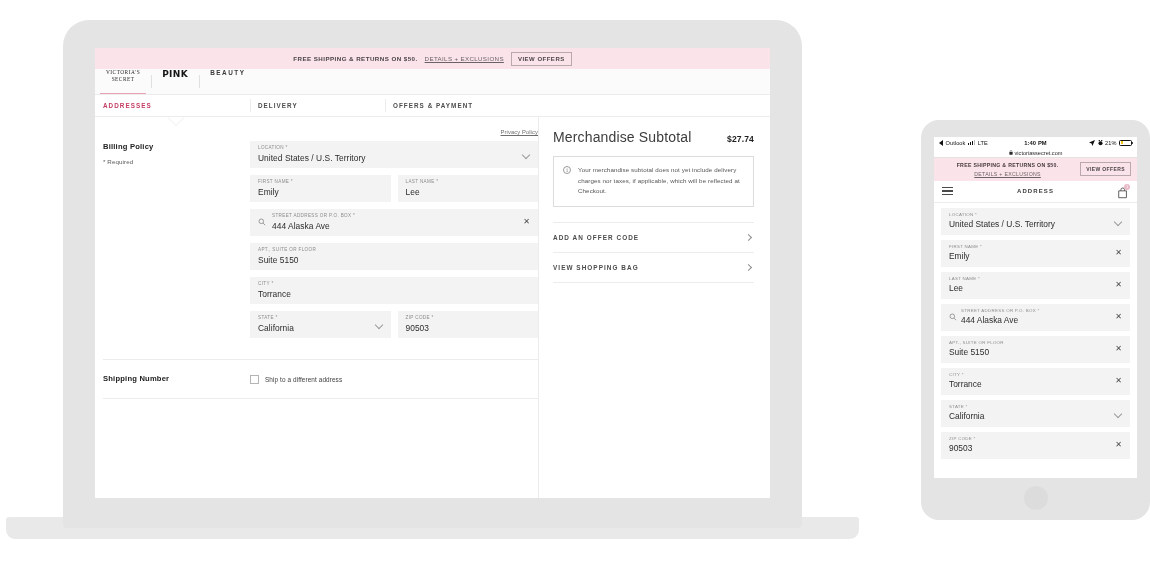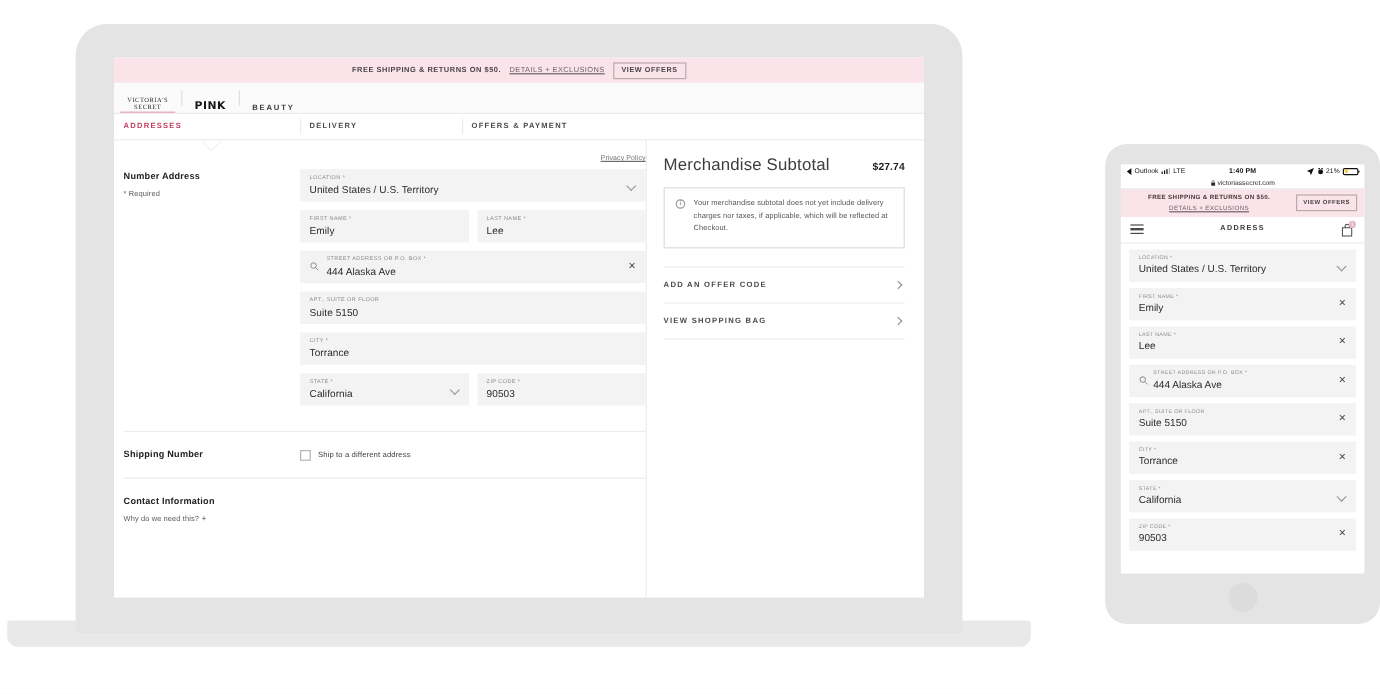--- a/index.html
+++ b/index.html
@@ -45,21 +45,21 @@
     border: 1px solid #b9a8ae; background: transparent;
     padding: 3px 6px; line-height: 1; text-transform: uppercase; cursor: pointer;
   }
 
   
   .brandbar {
     height: 26px; background: #fbfbfb; display: flex; align-items: stretch;
     border-bottom: 1px solid #ececec;
   }
   .brandtab {
-    display: flex; align-items: flex-end; justify-content: center;
+    display: flex; align-items: flex-start; justify-content: center;
     padding: 0 11px; position: relative; cursor: pointer;
   }
   .brandtab + .brandtab::before {
     content: ""; position: absolute; left: 0; top: 6px; bottom: 6px;
     width: 1px; background: #e0e0e0;
   }
   .brandtab.active::after {
     content: ""; position: absolute; left: 5px; right: 5px; bottom: 0;
     height: 1.5px; background: #e8a3b4;
   }
@@ -308,21 +308,21 @@
         <span class="step-notch-edge"></span>
         <span class="step-notch"></span>
       </div>
 
       <div class="co-body">
 
         <div class="co-form">
 
           <div class="sect">
             <div class="sect-label">
-              <div class="sect-title">Number Address</div>
+              <div class="sect-title">Billing Policy</div>
               <div class="sect-sub">* Required</div>
             </div>
             <div class="sect-fields">
               <span class="privacy">Privacy Policy</span>
 
               <div class="frow">
                 <div class="fld">
                   <div class="fld-lbl">LOCATION *</div>
                   <div class="fld-val">United States / U.S. Territory</div>
                   <span class="f-caret"></span>
@@ -390,26 +390,20 @@
               <div class="chk-row">
                 <span class="chk-box"></span>
                 <span class="chk-txt">Ship to a different address</span>
               </div>
             </div>
           </div>
 
           <div class="hr"></div>
 
           <div class="sect">
-            <div class="sect-label">
-              <div class="sect-title">Contact Information</div>
-              <div class="sect-sub">
-                <span>Why do we need this?</span><span class="plus-ico">+</span>
-              </div>
-            </div>
           </div>
 
         </div>
 
         <div class="co-side">
           <div class="sub-row">
             <span class="sub-lbl">Merchandise Subtotal</span>
             <span class="sub-amt">$27.74</span>
           </div>
           <div class="note">

